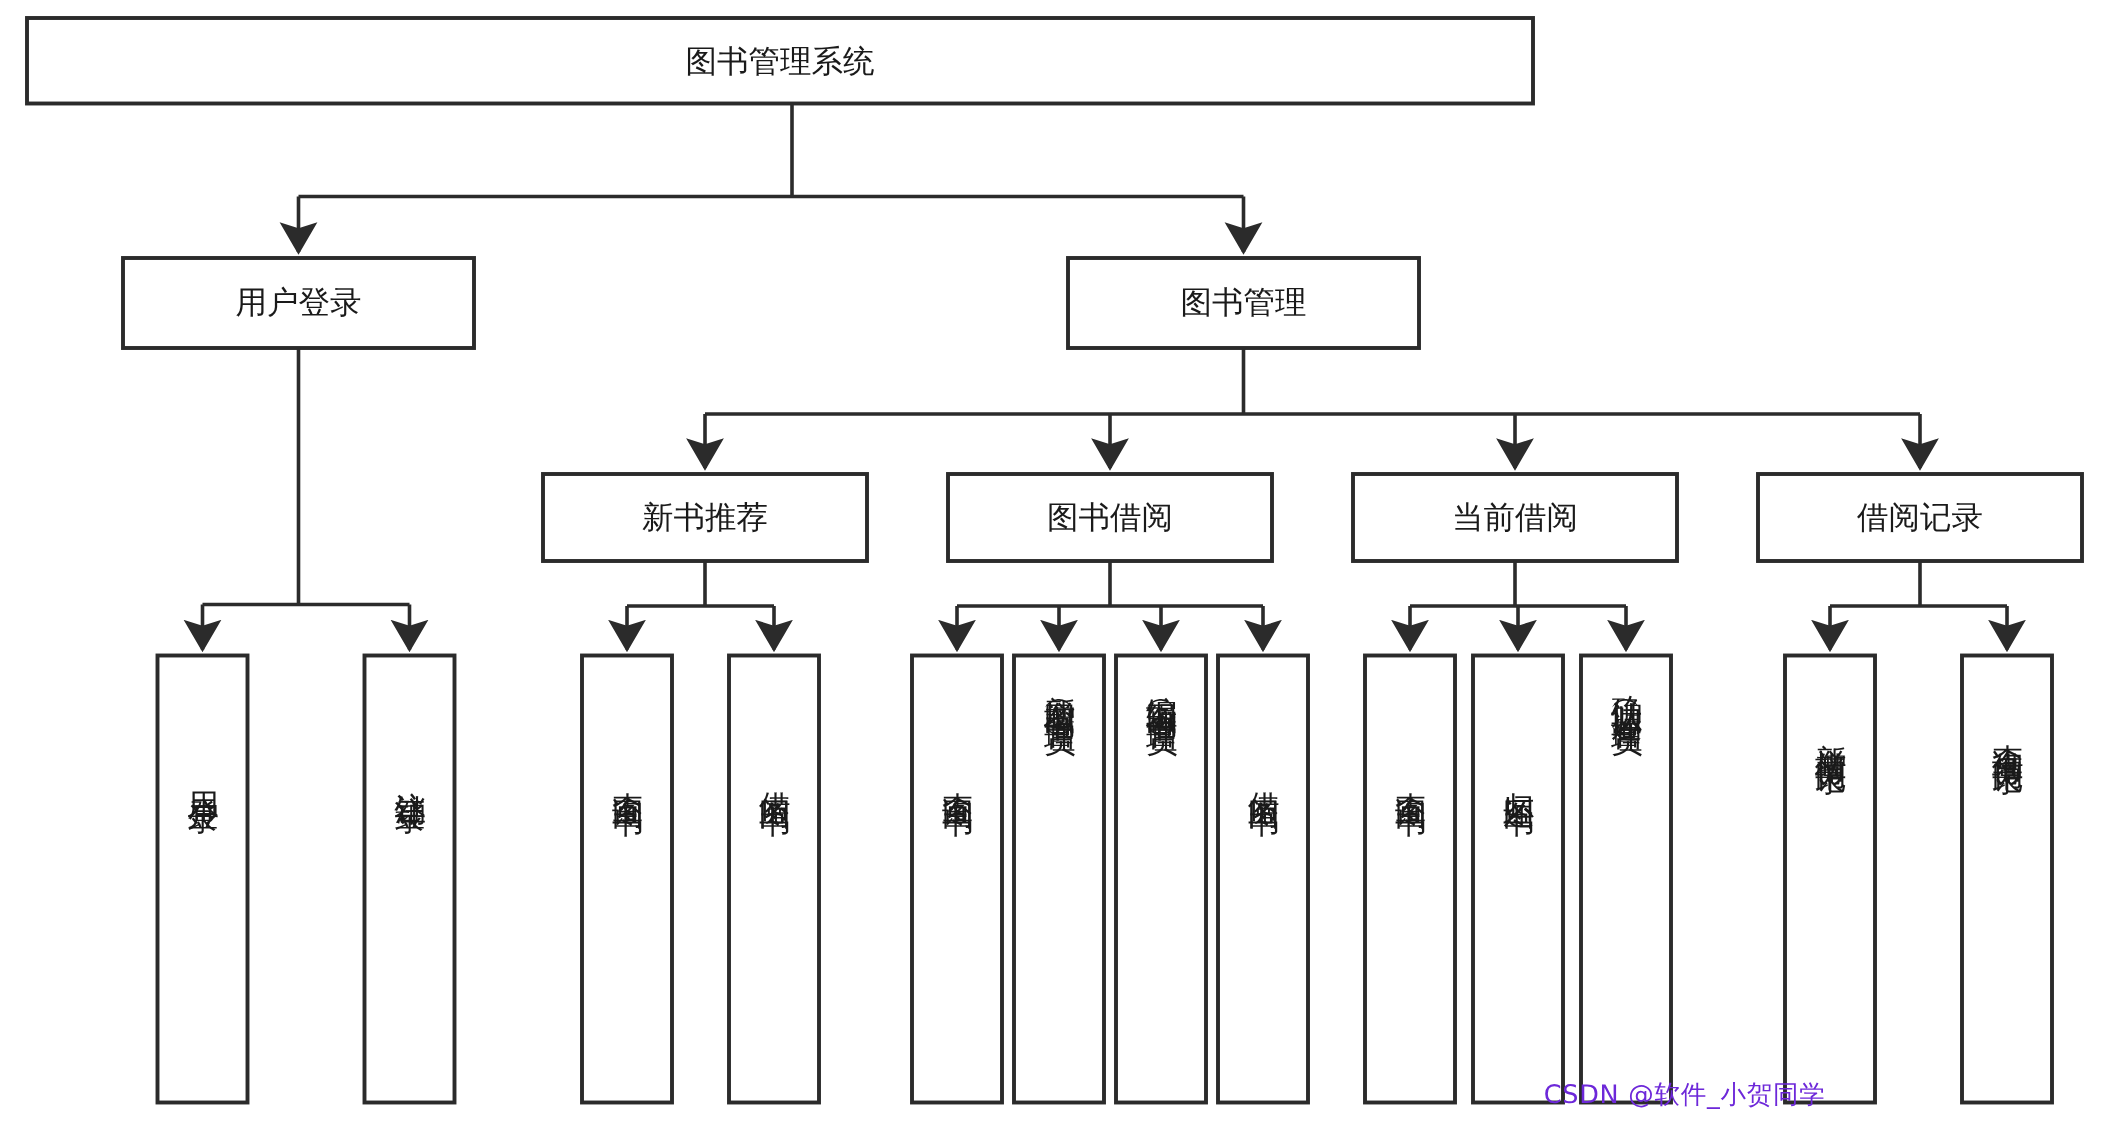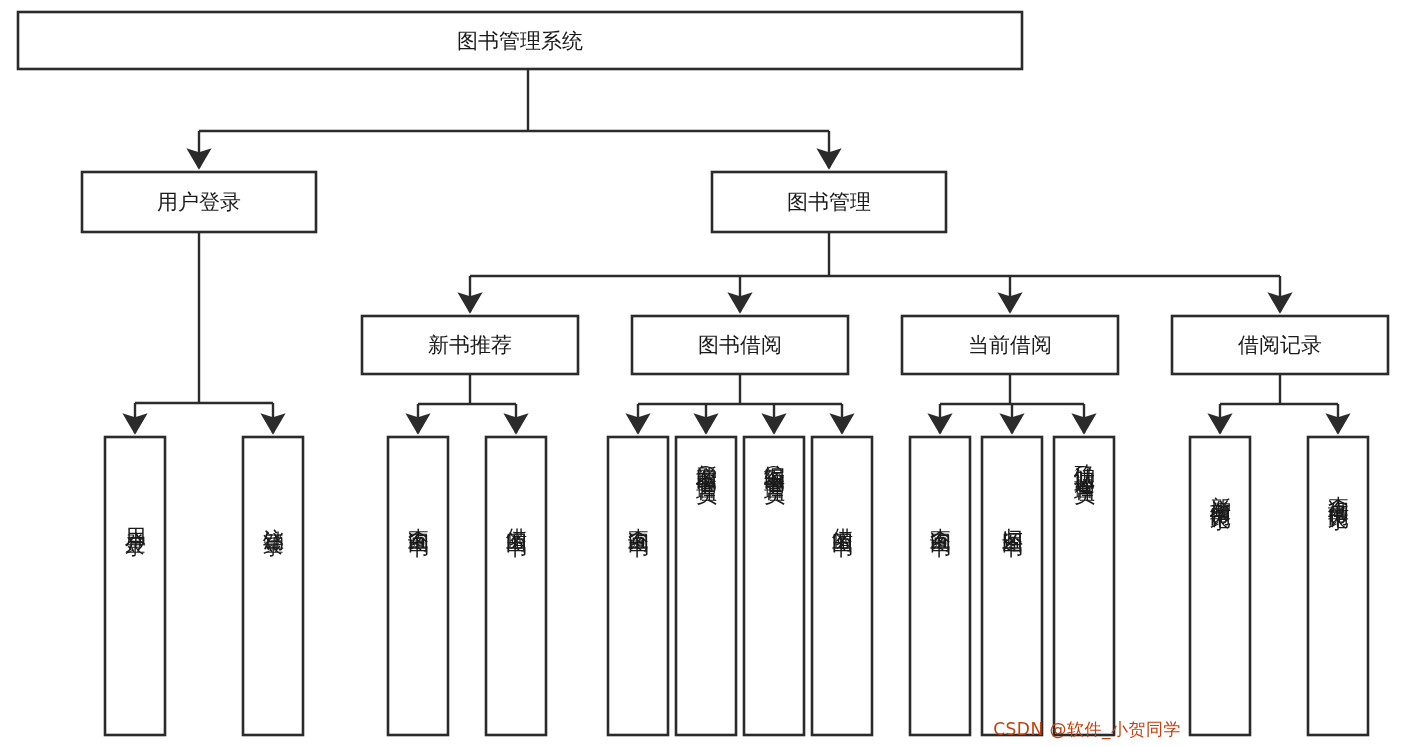--- a/index.html
+++ b/index.html
@@ -11,20 +11,21 @@
     width: 1405px;
     height: 747px;
     font-family: "DejaVu Sans", "Liberation Sans", sans-serif;
     overflow: hidden;
   }
   #diagram-root {
     position: relative;
     width: 1189px;
     height: 747px;
     background: #ffffff;
+    padding-left: 36px;
   }
   svg#tree-svg {
     position: absolute;
     left: 0;
     top: 0;
     width: 1405px;
     height: 747px;
   }
   .node-box {
     fill: #ffffff;
@@ -64,21 +65,21 @@
     letter-spacing: 3px;
     color: #1a1a1a;
     white-space: nowrap;
   }
   #watermark {
     position: absolute;
     right: 8px;
     bottom: 6px;
     font-family: "DejaVu Sans", "Liberation Sans", sans-serif;
     font-size: 17px;
-    color: #c2410c;
+    color: #6d28d9;
     letter-spacing: 0.5px;
     white-space: nowrap;
     margin-top: 48px;
   }
 </style>
 </head>
 <body>
 
 <div id="diagram-root">
 

